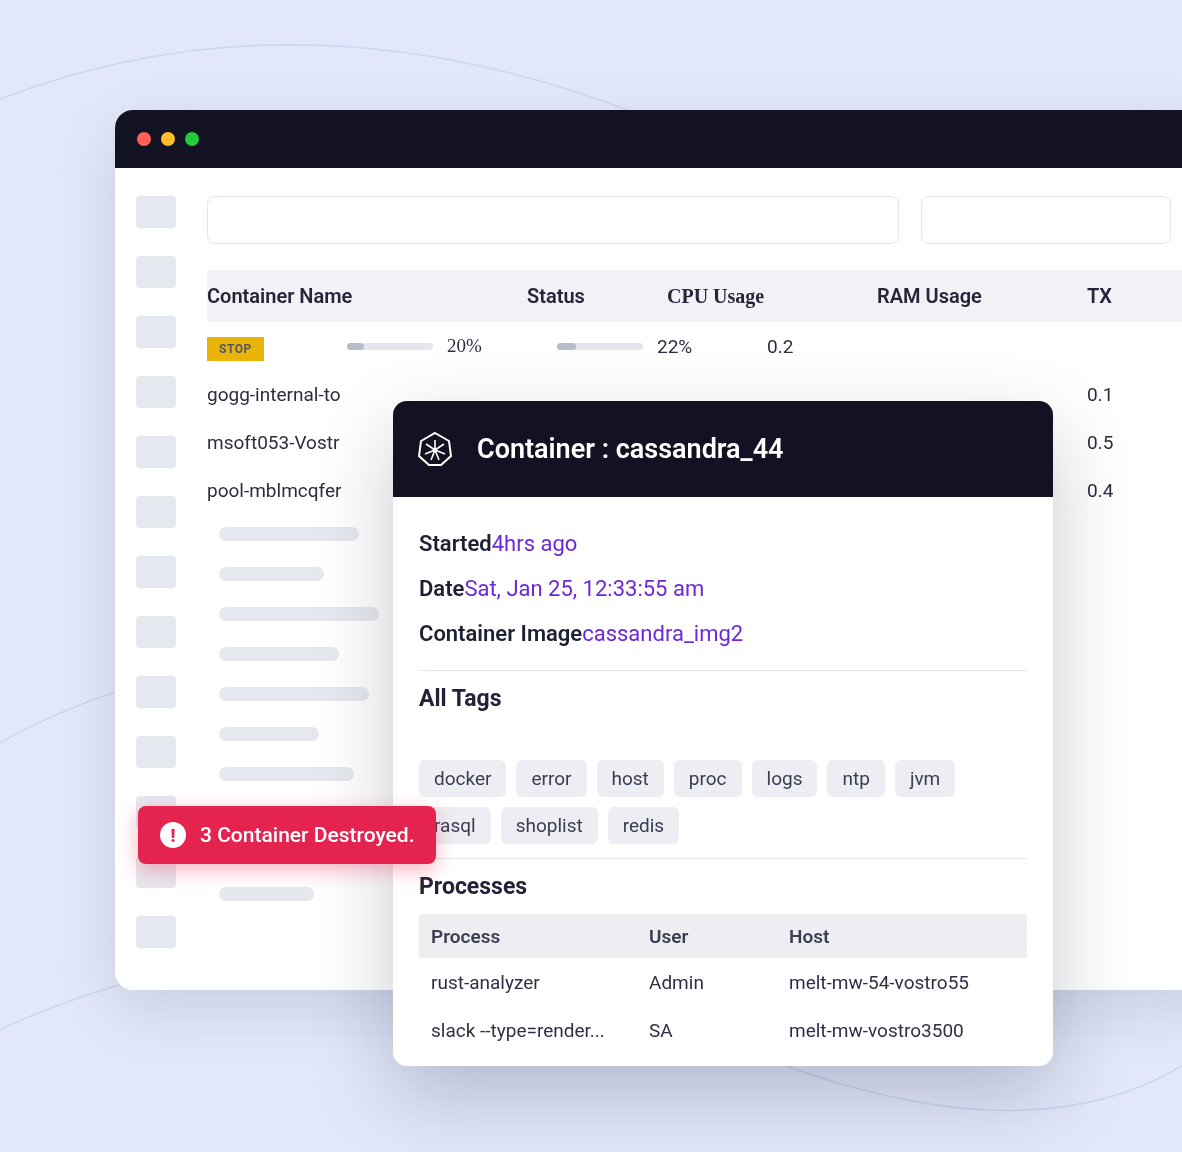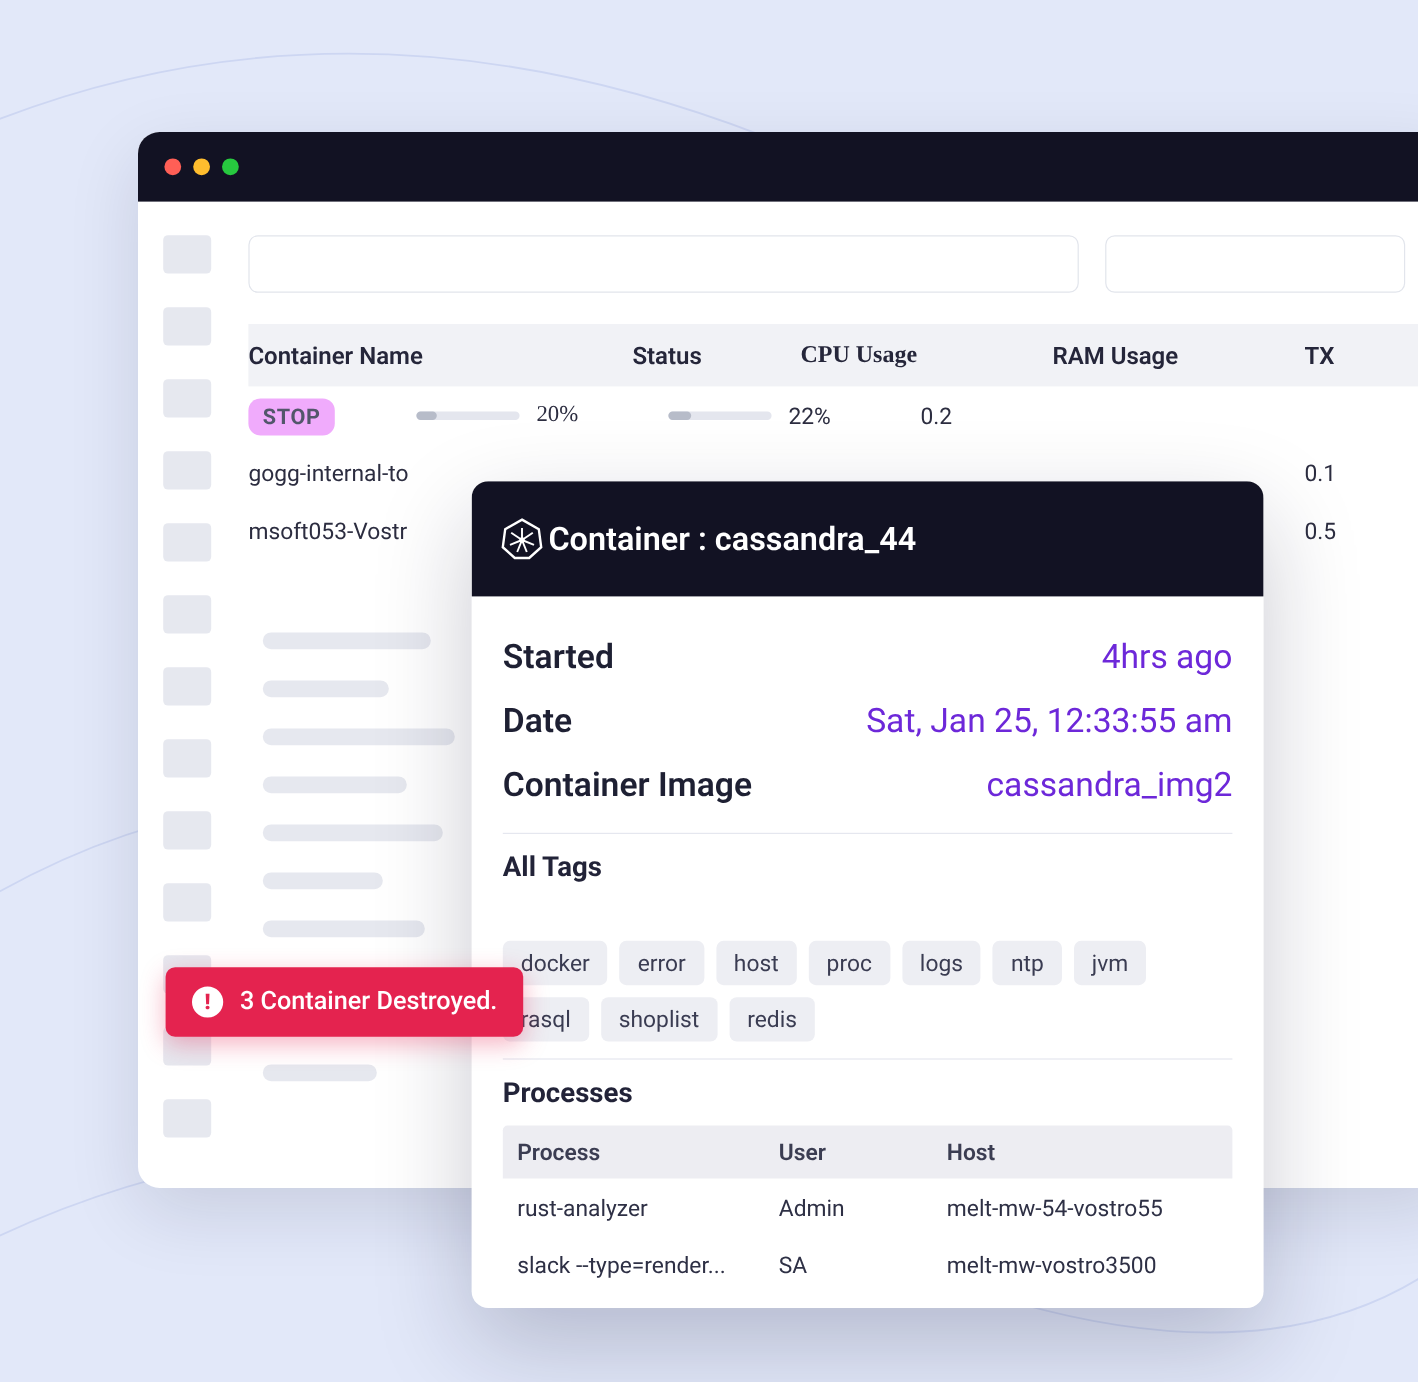--- a/index.html
+++ b/index.html
@@ -94,27 +94,27 @@
   .col-tx { width: 80px; }
 
   .trow {
     display: flex;
     height: 48px;
     align-items: center;
     font-size: 19px;
     color: #2c2d40;
   }
   .status-pill {
-    background: #f0abfc;
+    background: #eab308;
     color: #52566b;
-    font-size: 18px;
+    font-size: 12px;
     font-weight: 700;
     letter-spacing: 0.5px;
     padding: 5px 12px;
-    border-radius: 10px;
+    border-radius: 0;
   }
   .usage {
     display: flex; align-items: center; gap: 14px;
   }
   .bar {
     width: 86px; height: 7px; background: #e4e6ee; border-radius: 4px; position: relative;
   }
   .bar .fill {
     position: absolute; left: 0; top: 0; bottom: 0; background: #b7bcc9; border-radius: 4px;
   }
@@ -137,35 +137,35 @@
     border-radius: 14px;
     box-shadow: 0 30px 80px rgba(20,20,50,0.22);
     overflow: hidden;
   }
   .detail-header {
     background: #121223;
     color: #fff;
     height: 96px;
     display: flex;
     align-items: center;
-    gap: 4px;
+    gap: 24px;
     padding: 0 24px;
     font-size: 27px;
     font-weight: 600;
   }
   .k8s-icon {
     width: 36px; height: 36px; flex-shrink: 0;
   }
   .detail-body {
     padding: 24px 26px 12px 26px;
     color: #1e2033;
   }
   .kv-row {
-    display: flex; justify-content: space-between; align-items: center;
-    font-size: 28px;
+    display: flex; justify-content: flex-start; align-items: center;
+    font-size: 22px;
     padding: 10px 0;
   }
   .kv-row .k { font-weight: 600; }
   .kv-row .v { color: #6d28d9; }
   .divider {
     height: 1px; background: #e5e7ef; margin: 14px 0;
   }
   .section-title {
     font-size: 23px; font-weight: 700; color: #222338;
     margin-bottom: 14px;
@@ -295,20 +295,21 @@
           <div class="col-tx">0.1</div>
         </div>
         <div class="trow">
           <div class="col-name">msoft053-Vostr</div>
           <div class="col-status"></div>
           <div class="col-cpu"></div>
           <div class="col-ram"></div>
           <div class="col-tx">0.5</div>
         </div>
         <div class="trow">
+          <div class="col-name">pool-mblmcqfer</div>
           <div class="col-status"></div>
           <div class="col-cpu"></div>
           <div class="col-ram"></div>
           <div class="col-tx">0.4</div>
         </div>
 
         <div class="placeholder-row">
             <div class="ph" style="width:140px"></div>
           </div>
         <div class="placeholder-row">

